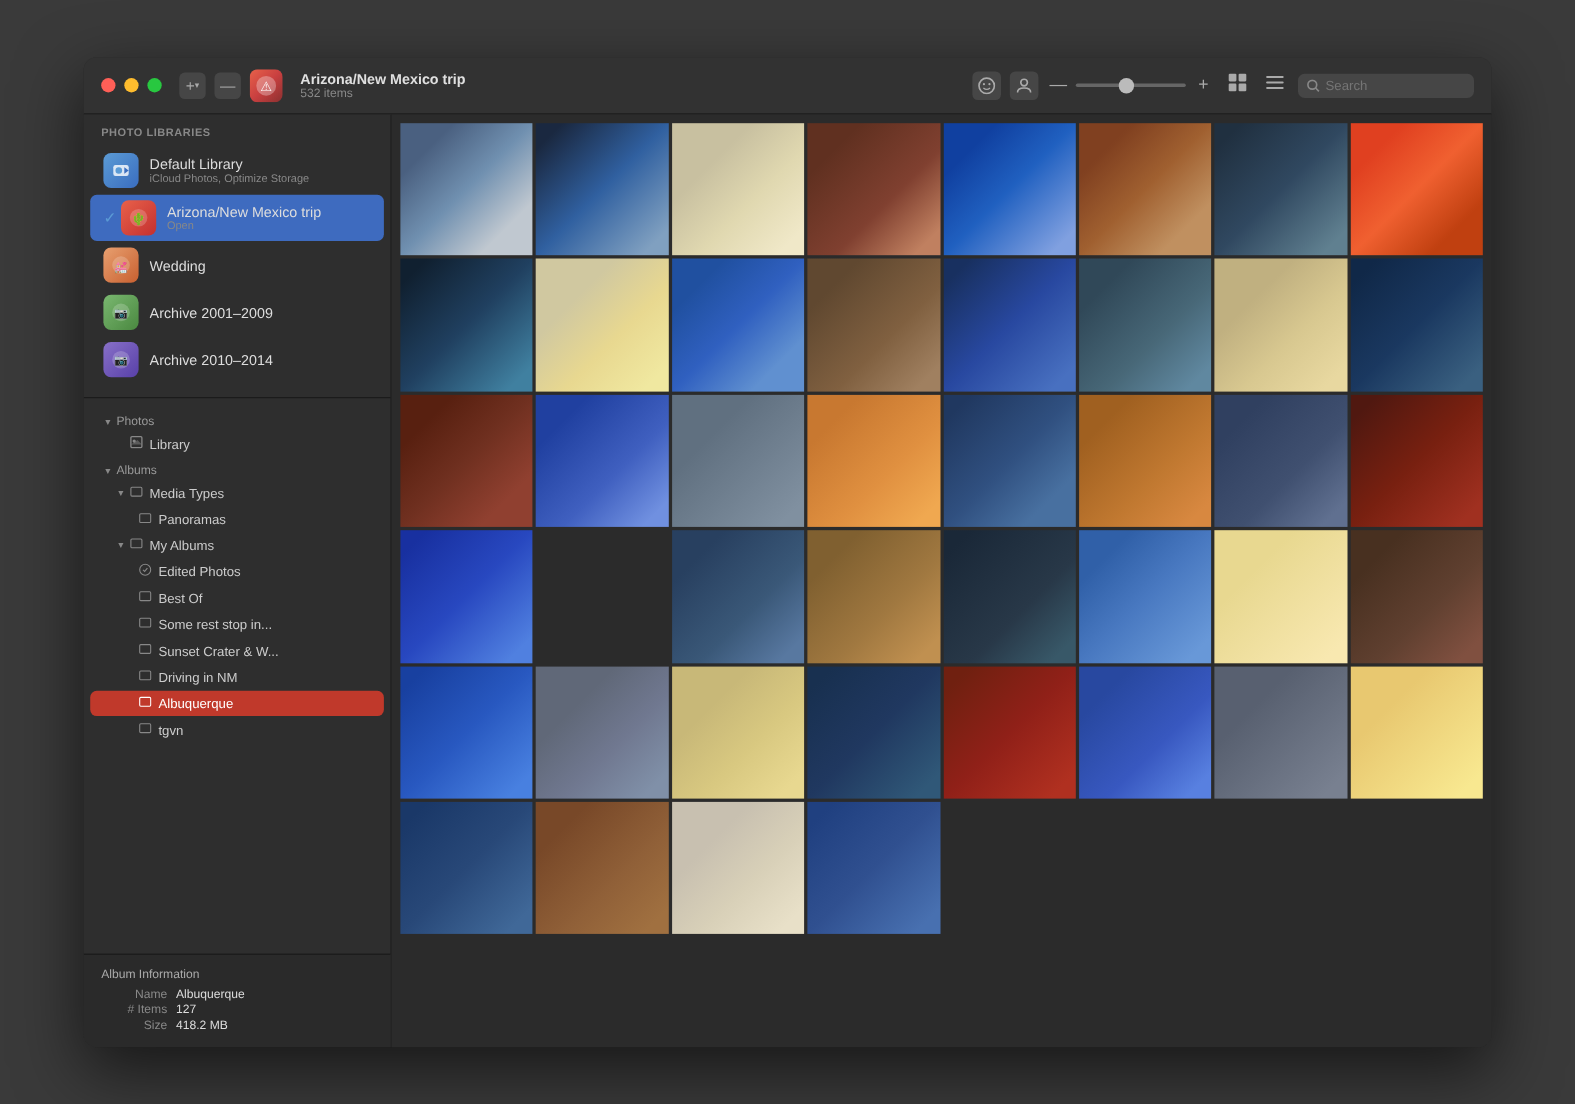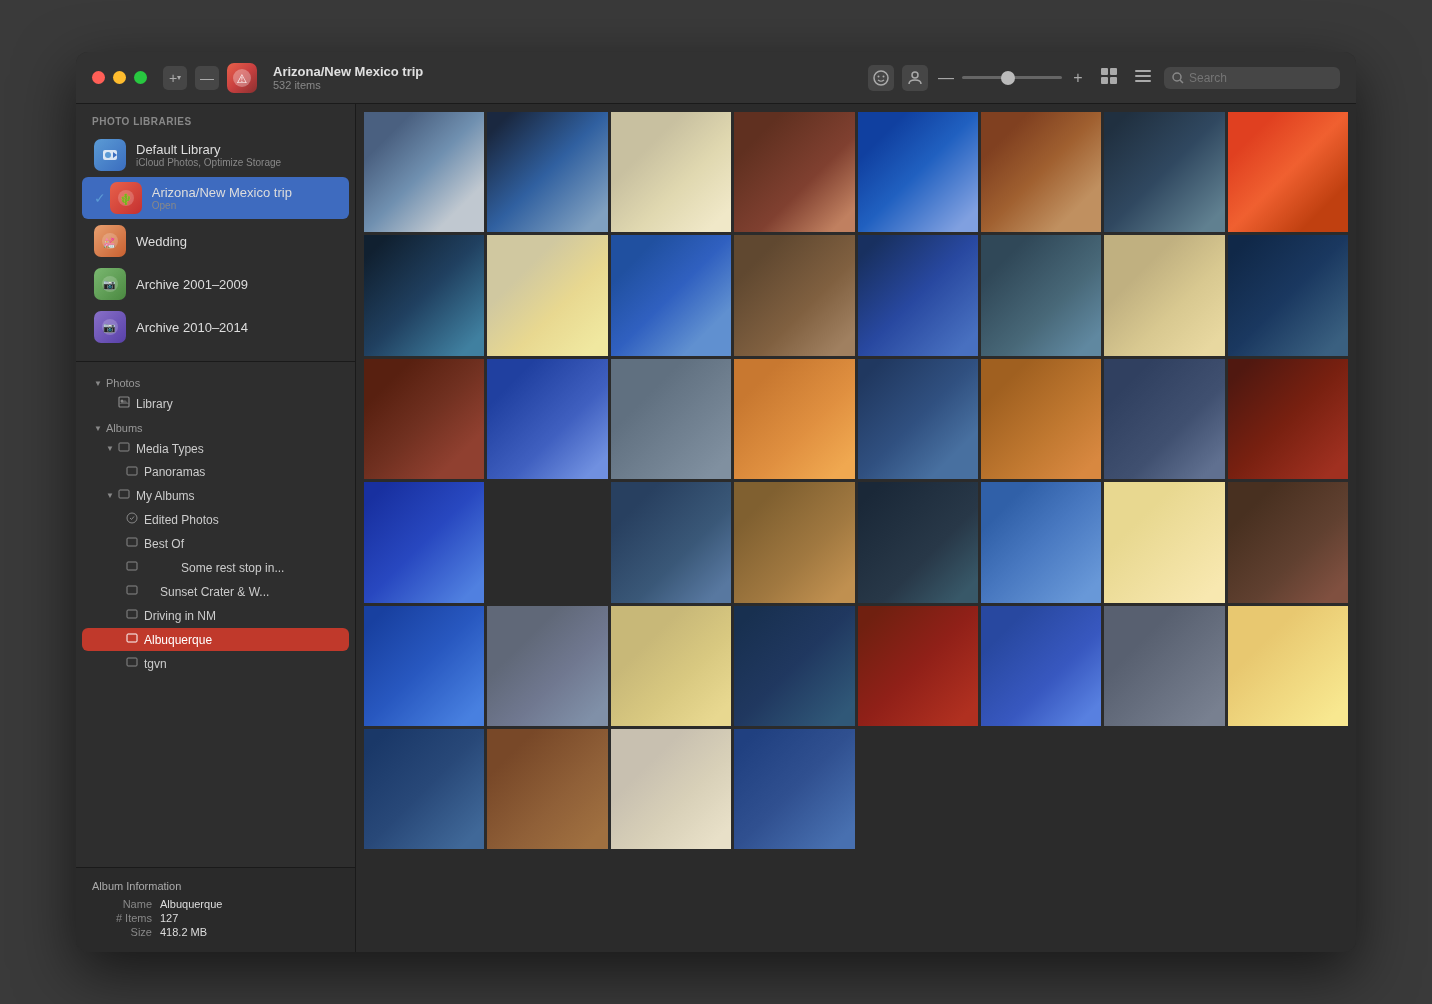--- a/index.html
+++ b/index.html
@@ -131,21 +131,21 @@
       cursor: pointer;
       padding: 4px;
     }
     .search-box {
       display: flex;
       align-items: center;
       background: #464646;
       border-radius: 6px;
       padding: 4px 8px;
       gap: 5px;
-      width: 176px;
+      width: 160px;
     }
     .search-box input {
       background: transparent;
       border: none;
       outline: none;
       color: #aaa;
       font-size: 12px;
       width: 120px;
     }
     .main-area {
@@ -563,30 +563,30 @@
 
         <div class="nav-item" style="padding-left: 44px;">
           <span class="nav-icon">
             <svg width="12" height="12" viewBox="0 0 12 12">
                 <rect x="1" y="2" width="10" height="8" rx="1" fill="none" stroke="#888" stroke-width="1"></rect>
               </svg>
           </span>
           <span>Best Of</span>
         </div>
 
-        <div class="nav-item" style="padding-left: 44px; gap: 37px;">
+        <div class="nav-item" style="padding-left: 44px;">
           <span class="nav-icon">
             <svg width="12" height="12" viewBox="0 0 12 12">
                 <rect x="1" y="2" width="10" height="8" rx="1" fill="none" stroke="#888" stroke-width="1"></rect>
               </svg>
           </span>
           <span>Some rest stop in...</span>
         </div>
 
-        <div class="nav-item" style="padding-left: 44px; gap: 16px;">
+        <div class="nav-item" style="padding-left: 44px;">
           <span class="nav-icon">
             <svg width="12" height="12" viewBox="0 0 12 12">
                 <rect x="1" y="2" width="10" height="8" rx="1" fill="none" stroke="#888" stroke-width="1"></rect>
               </svg>
           </span>
           <span>Sunset Crater &amp; W...</span>
         </div>
 
         <div class="nav-item" style="padding-left: 44px;">
           <span class="nav-icon">

